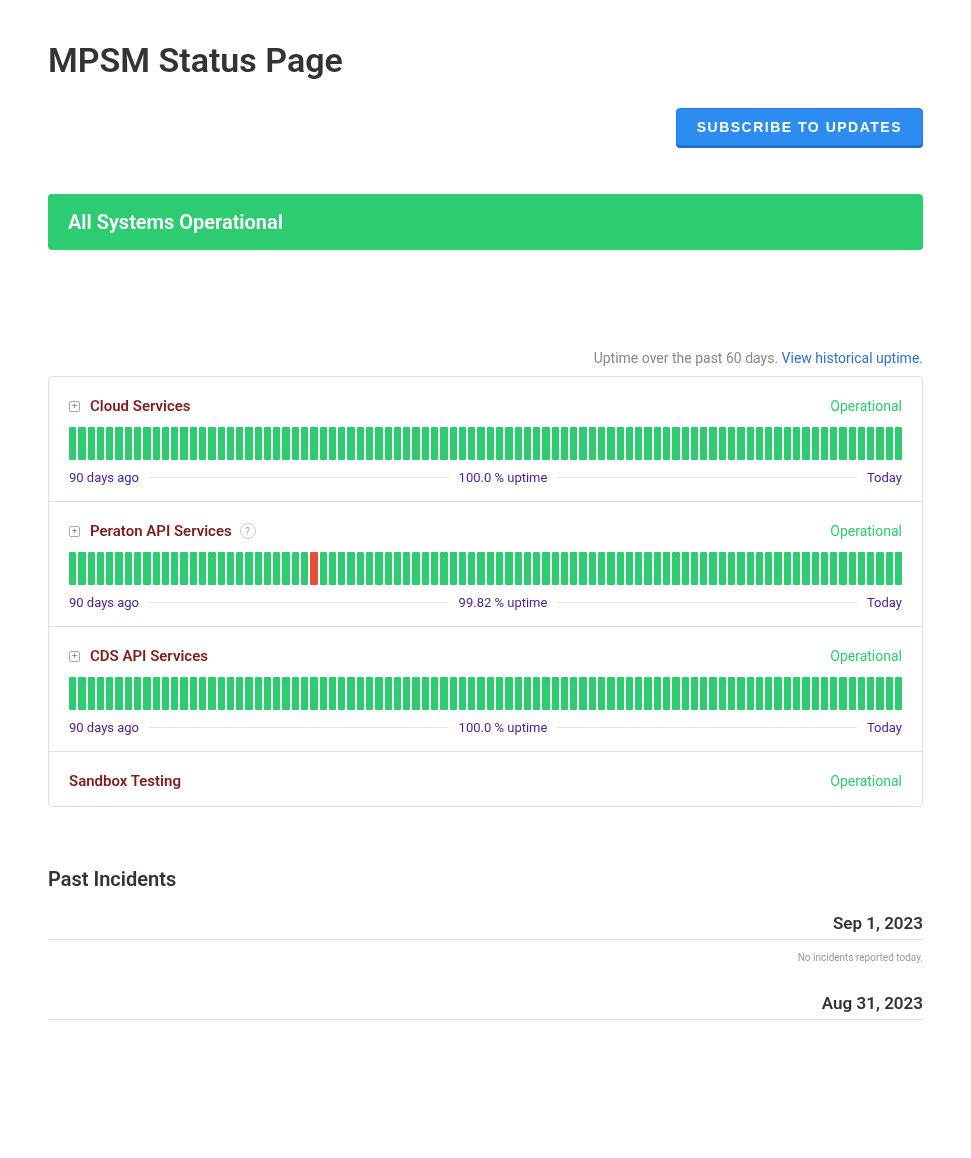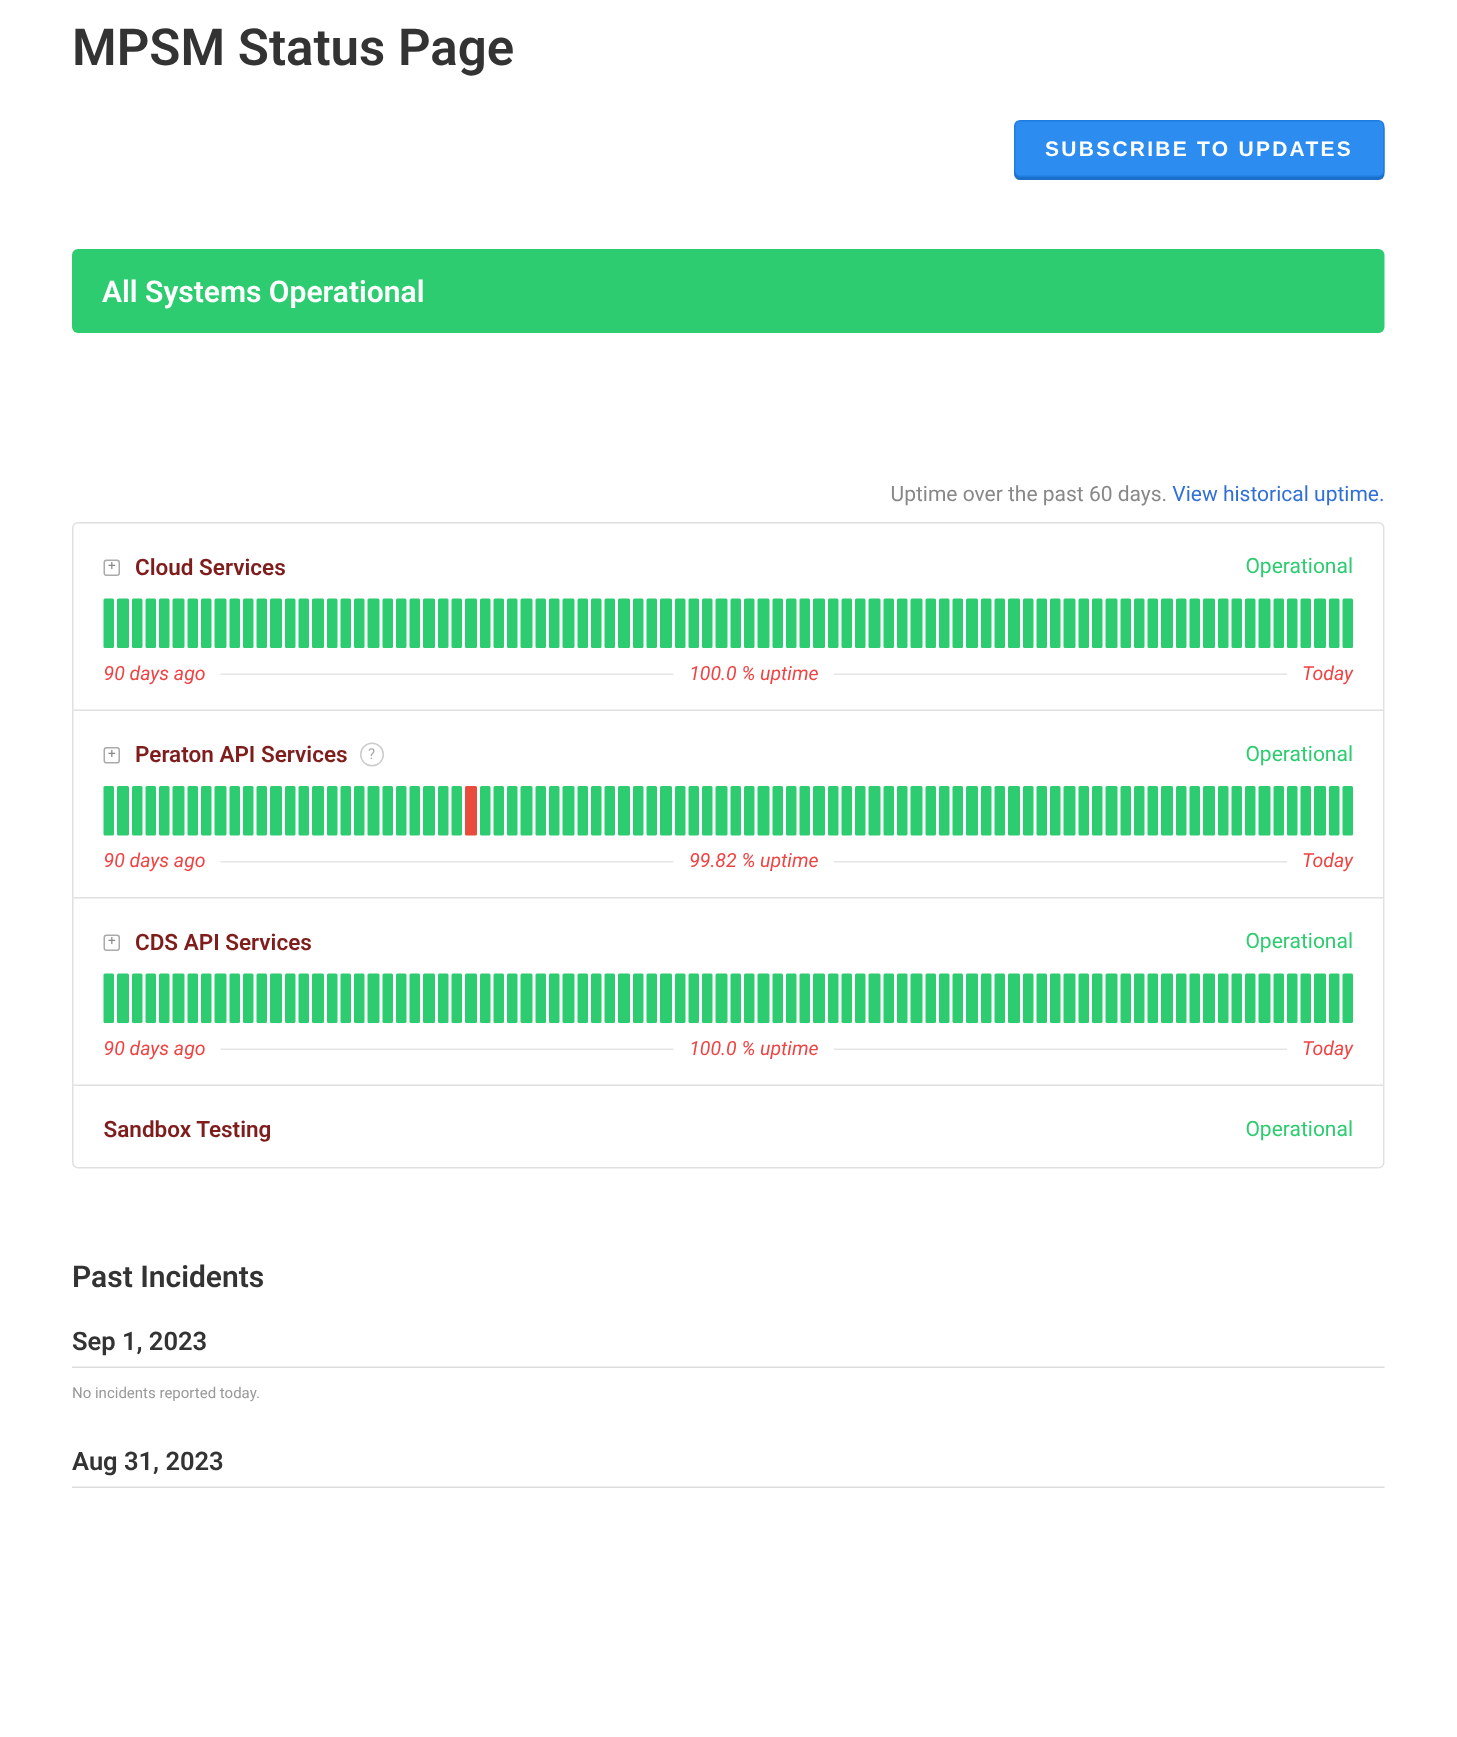--- a/index.html
+++ b/index.html
@@ -3,21 +3,21 @@
 <meta charset="utf-8">
 <style>
   * { box-sizing: border-box; margin: 0; padding: 0; }
   body {
     font-family: -apple-system, BlinkMacSystemFont, "Segoe UI", Roboto, Helvetica, Arial, sans-serif;
     background: #fff;
     color: #333;
     width: 971px;
   }
   .container {
-    padding: 12px 48px 40px 48px;
+    padding: 40px 48px 40px 48px;
   }
   .page-title {
     font-size: 34px;
     font-weight: 600;
     color: #333;
     margin-bottom: 28px;
   }
   .subscribe-row {
     display: flex;
     justify-content: flex-end;
@@ -120,40 +120,40 @@
     background: #2ecc71;
     border-radius: 1px;
   }
   .uptime-bar.outage {
     background: #e74c3c;
   }
   .uptime-legend {
     display: flex;
     align-items: center;
     font-size: 13px;
-    color: #ef4444;
-    font-style: italic;
+    color: #4c1d95;
   }
   .uptime-legend .line {
     flex: 1;
     height: 1px;
     background: #e5e5e5;
     margin: 0 10px;
   }
   .past-incidents {
     margin-top: 60px;
   }
   .past-incidents h2 {
     font-size: 20px;
     font-weight: 600;
     color: #333;
     margin-bottom: 22px;
   }
   .incident-day {
     margin-bottom: 30px;
+    text-align: right;
   }
   .incident-date {
     font-size: 17px;
     font-weight: 600;
     color: #333;
     padding-bottom: 6px;
     border-bottom: 1px solid #ddd;
     margin-bottom: 12px;
   }
   .incident-msg {

